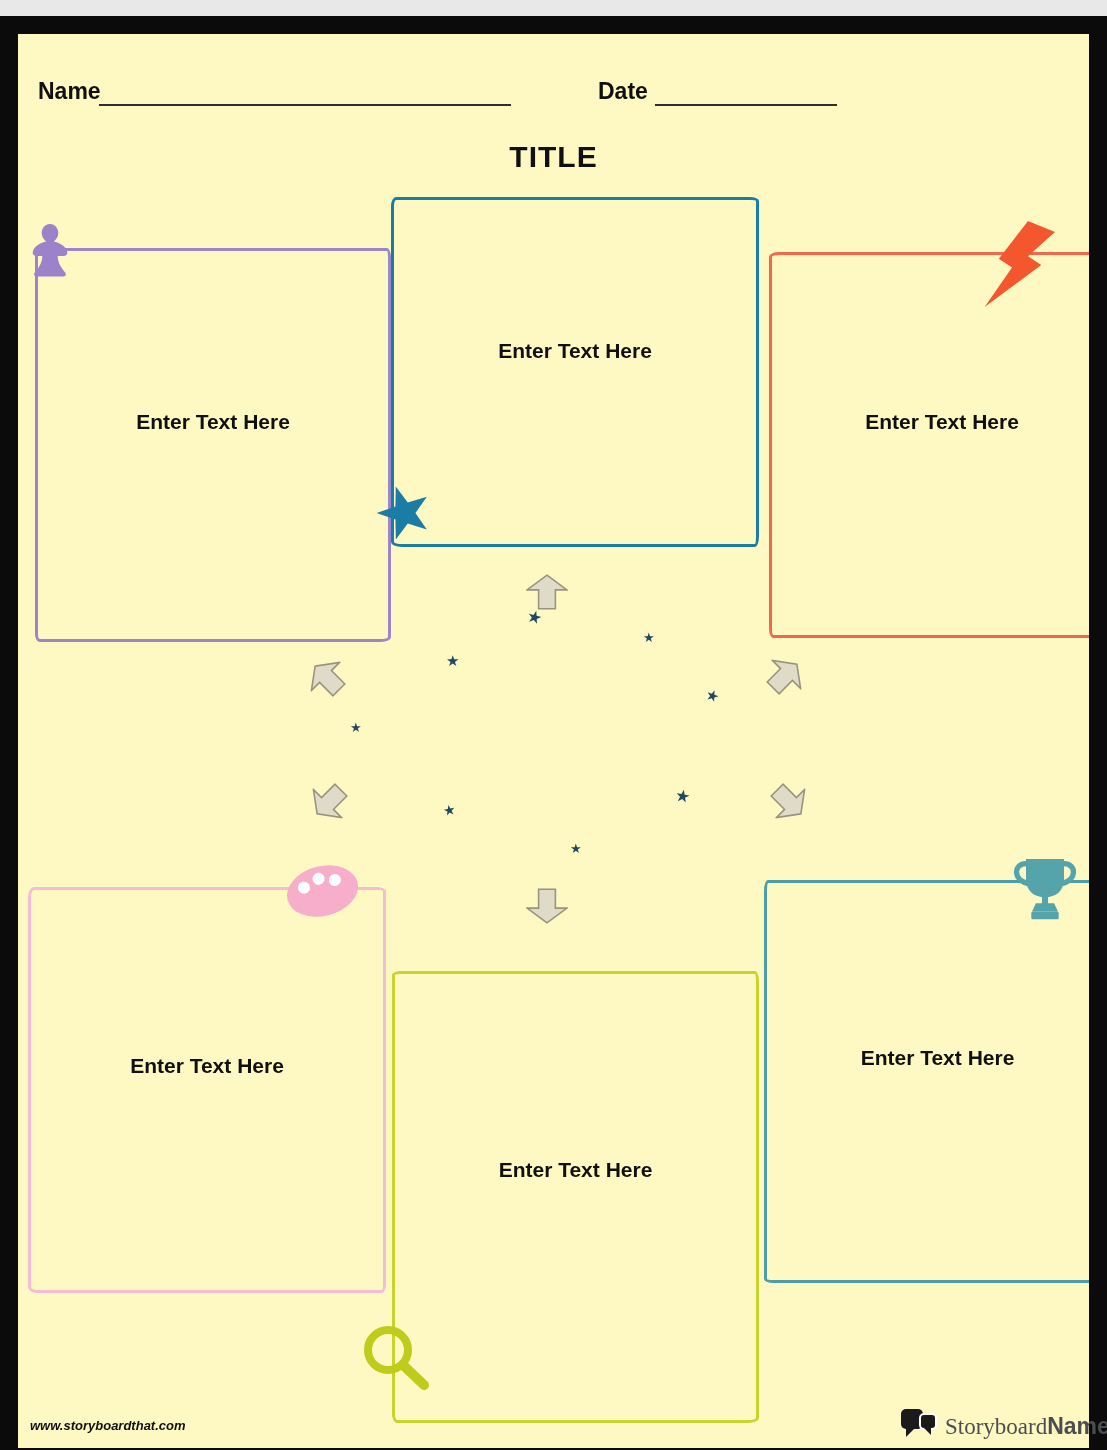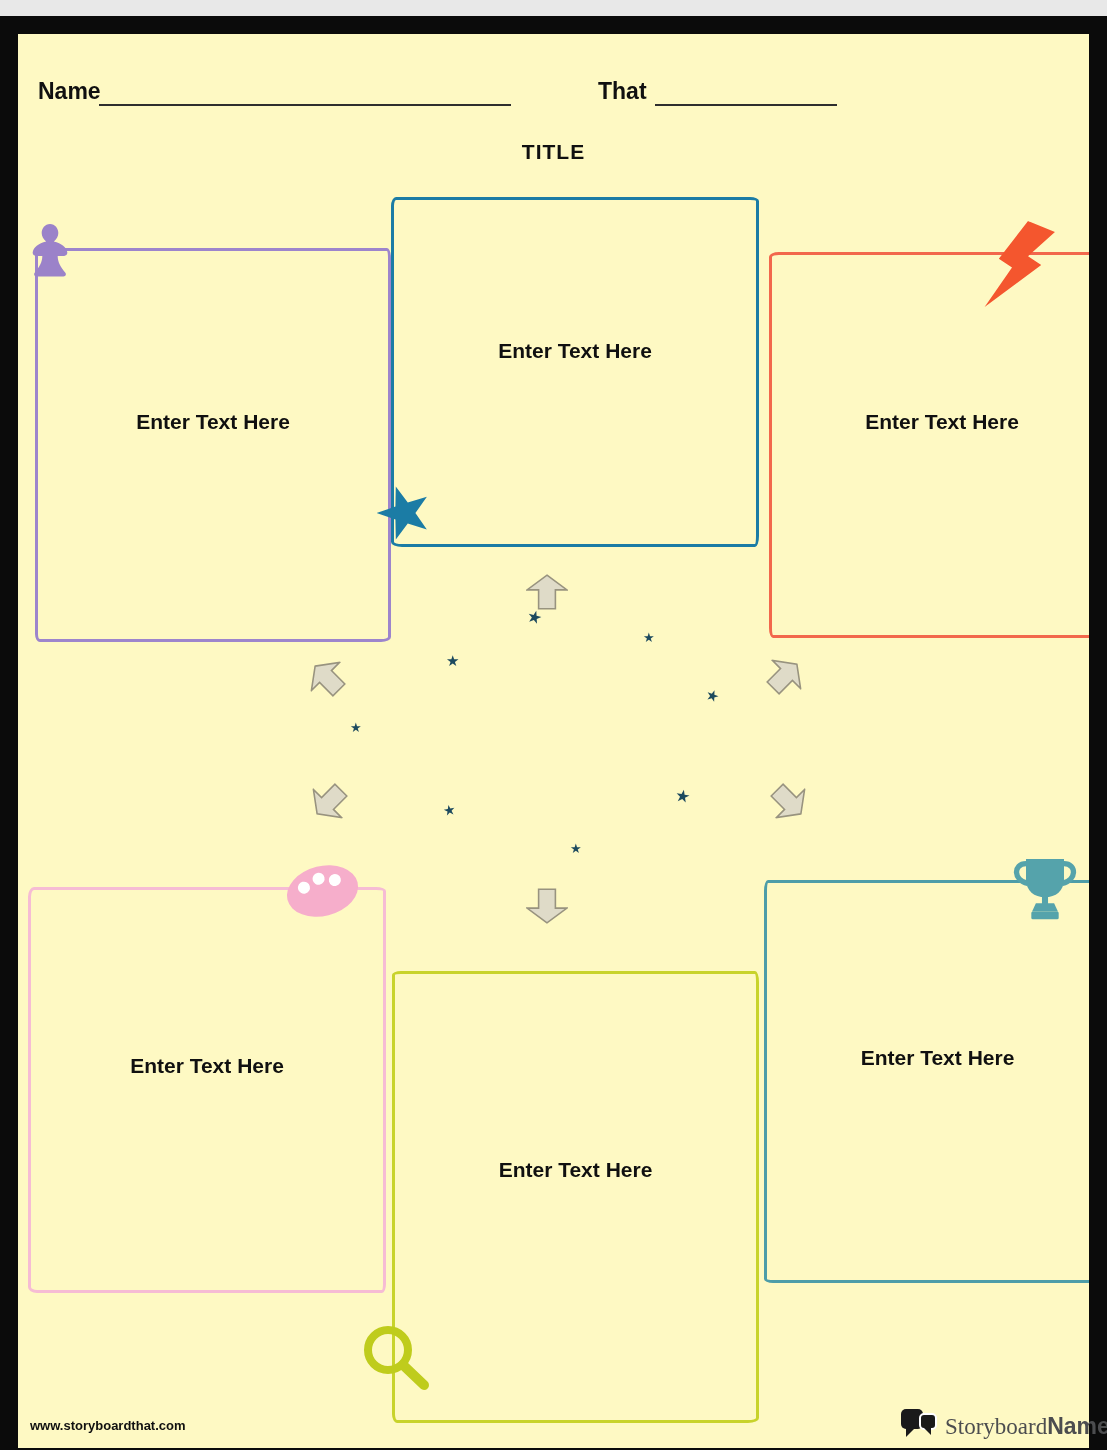--- a/index.html
+++ b/index.html
@@ -11,21 +11,21 @@
     position:absolute; inset:0; border:18px solid #0b0b0b; pointer-events:none; z-index:40;
   }
   
   .hdr-label { position:absolute; font-size:23px; font-weight:bold; color:#101010; }
   .name-label { left:38px; top:62px; }
   .date-label { left:598px; top:62px; }
   .write-line { position:absolute; height:2px; background:#2e2e2e; }
   .name-line { left:99px; top:88px; width:412px; }
   .date-line { left:655px; top:88px; width:182px; }
   .title { position:absolute; left:0; right:0; top:124px; text-align:center;
-           font-size:21px; font-weight:bold; letter-spacing:1px; color:#101010; }
+           font-size:30px; font-weight:bold; letter-spacing:1px; color:#101010; }
   
   .box { position:absolute; border:3px solid; background:transparent;padding-left:44px; }
   .box-label { position:absolute; left:0; right:0; top:44%; transform:translateY(-50%);
                text-align:center; font-weight:bold; font-size:21px; color:#101010; }
   .box-purple  { left:35px;  top:232px; width:306px; height:388px; border-color:#9d85cc;
                  border-radius:8px 4px 10px 5px / 4px 10px 5px 8px; }
   .box-tealtop { left:391px; top:181px; width:318px; height:344px; border-color:#1b7ca5;
                  border-radius:5px 9px 4px 11px / 9px 4px 11px 5px; }
   .box-orange  { left:769px; top:236px; width:296px; height:380px; border-color:#f2684c;
                  border-radius:10px 5px 8px 4px / 5px 8px 4px 10px; }
@@ -39,35 +39,35 @@
   .burst-wrap { position:absolute; left:350px; top:590px; width:400px; height:272px; }
   .burst-wrap svg { display:block; }
   .person-label { position:absolute; left:0; right:0; top:80px; text-align:center;
                   font-weight:bold; font-size:17px; letter-spacing:0.5px; color:#132f3d; }
   .mini-star { position:absolute; color:#1d4a5e; z-index:5; line-height:1; }
   .arrow { position:absolute; width:42px; height:36px; z-index:3; }
   
   .icon { position:absolute; z-index:10; }
   
   .website { position:absolute; left:30px; top:1402px; font-size:13px; font-weight:bold;
-             color:#101010; z-index:45; }
+             color:#101010; z-index:45;font-style:italic; }
   .logo { position:absolute; left:900px; top:1392px; display:flex; align-items:center;
           gap:7px; z-index:45; }
   .logo-text { font-size:23px; color:#4c4d4f; }
   .logo-text .p1 { font-weight:400;font-family:Liberation Serif, serif; }
   .logo-text .p2 { font-weight:700; }
 </style>
 </head>
 <body>
 
 <div class="page">
 
   <div class="hdr-label name-label">Name</div>
   <div class="write-line name-line"></div>
-  <div class="hdr-label date-label">That</div>
+  <div class="hdr-label date-label">Date</div>
   <div class="write-line date-line"></div>
   <div class="title">TITLE</div>
 
   <div class="box box-purple">
     <div class="box-label">Enter Text Here</div>
   </div>
   <div class="box box-tealtop">
     <div class="box-label">Enter Text Here</div>
   </div>
   <div class="box box-orange">

